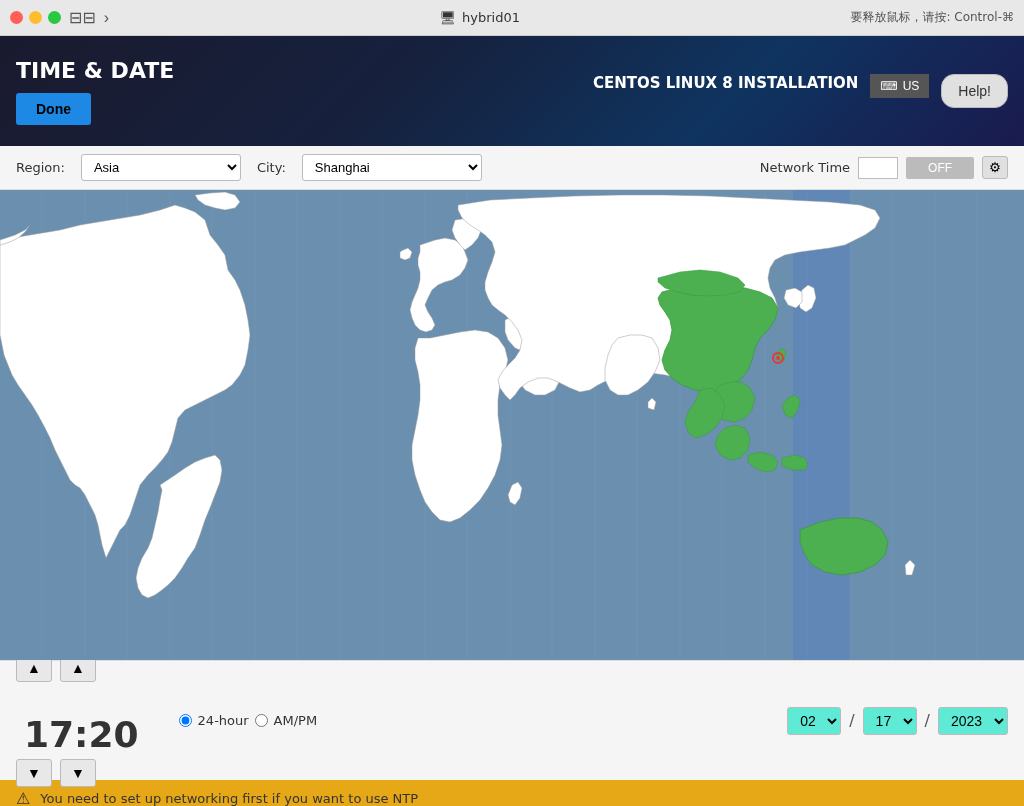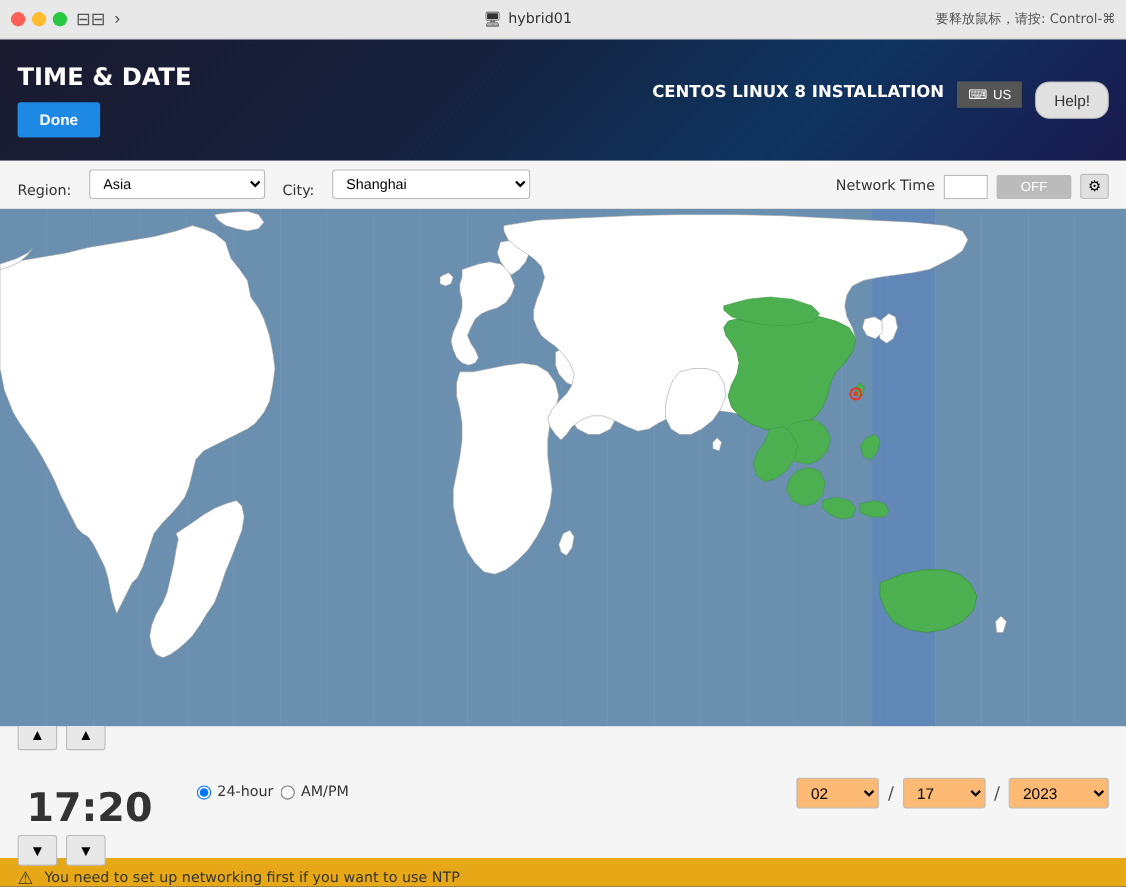--- a/index.html
+++ b/index.html
@@ -30,21 +30,21 @@
       padding: 10px 16px;
       display: flex;
       align-items: center;
       justify-content: space-between;
       height: 110px;
     }
     .header-left {}
     .header-title { color: white; font-size: 22px; font-weight: bold; margin-bottom: 10px; }
     .done-btn {
       background: #1e88e5;
-      color: #ffffff;
+      color: #000000;
       border: none;
       padding: 8px 20px;
       font-size: 14px;
       cursor: pointer;
       border-radius: 3px;
       font-weight: bold;
     }
     .header-right { display: flex; align-items: flex-start; gap: 12px; }
     .centos-title { color: white; font-size: 15px; font-weight: bold; }
     .keyboard-btn {
@@ -67,21 +67,21 @@
       font-size: 14px;
       border-radius: 13px;
     }
 
     
     .toolbar {
       background: #f5f5f5;
       border-bottom: 1px solid #ddd;
       padding: 8px 16px;
       display: flex;
-      align-items: flex-end;
+      align-items: center;
       gap: 16px;
       height: 44px;
     }
     .toolbar label { font-size: 13px; color: #333; }
     .toolbar select {
       padding: 4px 8px;
       font-size: 13px;
       border: 1px solid #bbb;
       border-radius: 3px;
       background: white;
@@ -153,25 +153,25 @@
       min-width: 100px;
       text-align: center;
       margin: 0 8px;
     }
     .format-options { display: flex; flex-direction: row; gap: 6px; margin-left: 16px; }
     .format-options label { font-size: 13px; color: #333; display: flex; align-items: center; gap: 6px; cursor: pointer; }
     .format-options input[type=radio] { cursor: pointer; }
 
     .date-section { margin-left: auto; display: flex; align-items: center; gap: 8px; }
     .date-select {
-      padding: 4px 29px 4px 8px;
+      padding: 4px 8px 4px 8px;
       font-size: 14px;
       border: 1px solid #bbb;
       border-radius: 3px;
-      background: #fdba74;
+      background: #5eead4;
       cursor: pointer;
       appearance: auto;
     }
     .date-sep { font-size: 16px; color: #555; }
 
     
     .warning-bar {
       background: #e6a817;
       padding: 8px 16px;
       display: flex;

